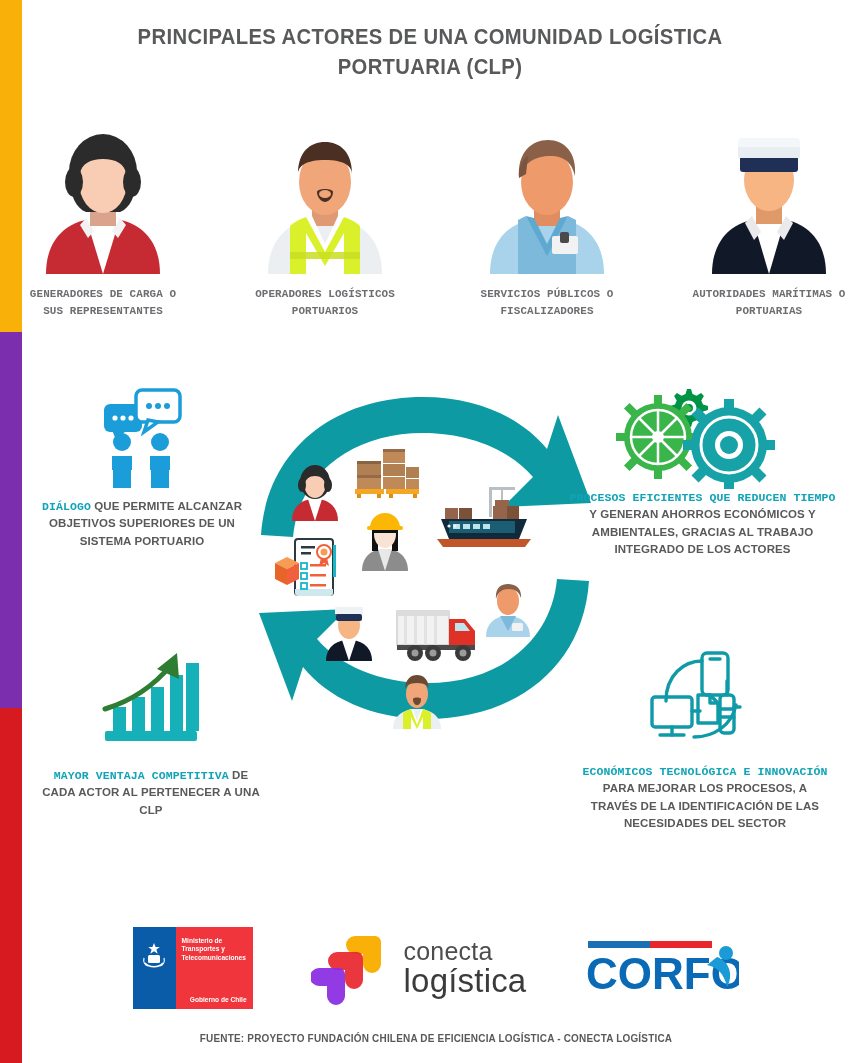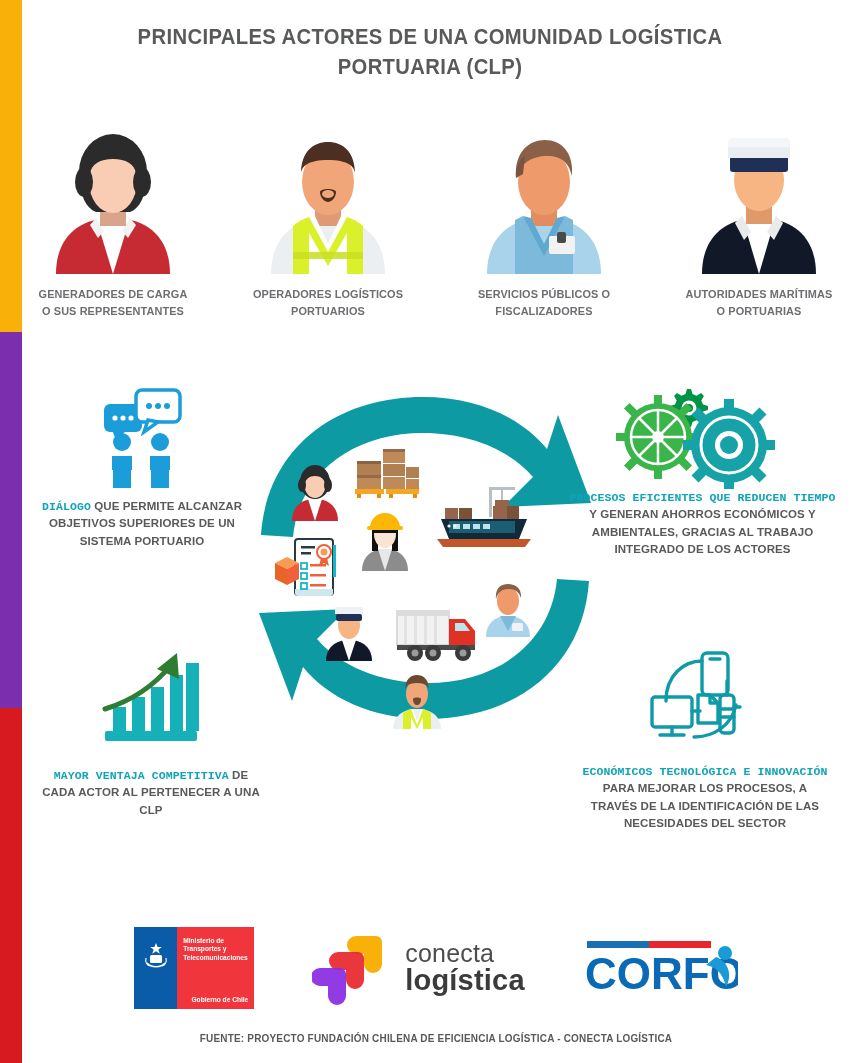--- a/index.html
+++ b/index.html
@@ -24,21 +24,21 @@
     text-align: center;
     font-size: 22px; font-weight: bold; line-height: 1.35;
     letter-spacing: 0.4px;
     color: #58595b;
     font-family: "Liberation Sans", sans-serif;
     transform: scaleX(0.92); transform-origin: center top;
   }
 
   
   .actors { position: absolute; left: 22px; top: 126px; width: 828px; height: 210px;
-            display: flex; justify-content: space-between; padding: 0 10px; }
+            display: flex; justify-content: space-between; padding: 0 0; font-family: Liberation Mono, monospace; }
   .actor { width: 162px; display: flex; flex-direction: column; align-items: center; }
   .actor-art { width: 130px; height: 148px; position: relative; }
   .actor-label {
     margin-top: 12px; text-align: center; font-size: 11.5px; font-weight: bold;
     color: #6d6e71; line-height: 1.45; letter-spacing: 0.1px;
     transform: scaleX(0.95);
   }
 
   
   .cycle { position: absolute; left: 255px; top: 385px; width: 340px; height: 345px; }
@@ -67,21 +67,21 @@
   .mtt-red  { flex: 1; background: #f0353d; position: relative; }
   .mtt-star { position: absolute; left: 50%; top: 14px; transform: translateX(-50%);
               width: 26px; height: 30px; }
   .mtt-t1 { position: absolute; left: 6px; top: 10px; font-size: 6.6px; font-weight: bold;
             color: #fff; line-height: 1.3; text-align: left; }
   .mtt-t2 { position: absolute; right: 6px; bottom: 6px; font-size: 6.6px; font-weight: bold;
             color: #fff; }
   .logo-conecta { display: flex; align-items: center; gap: 17px; }
   .conecta-text { line-height: 1.0; }
   .conecta-text .c1 { font-size: 25px; color: #4d4d4d; letter-spacing: 0.2px; }
-  .conecta-text .c2 { font-size: 29px; color: #3b3b3b; font-weight: bold; letter-spacing: 0.2px; }
+  .conecta-text .c2 { font-size: 33px; color: #3b3b3b; font-weight: normal; letter-spacing: 0.2px; }
   .logo-corfo { width: 155px; }
 
   
   .footer { position: absolute; left: 22px; top: 1032px; width: 828px; text-align: center;
             font-size: 10.5px; font-weight: bold; color: #58595b; letter-spacing: 0.2px;
             transform: scaleX(0.95); }
 </style>
 </head>
 <body>
 

